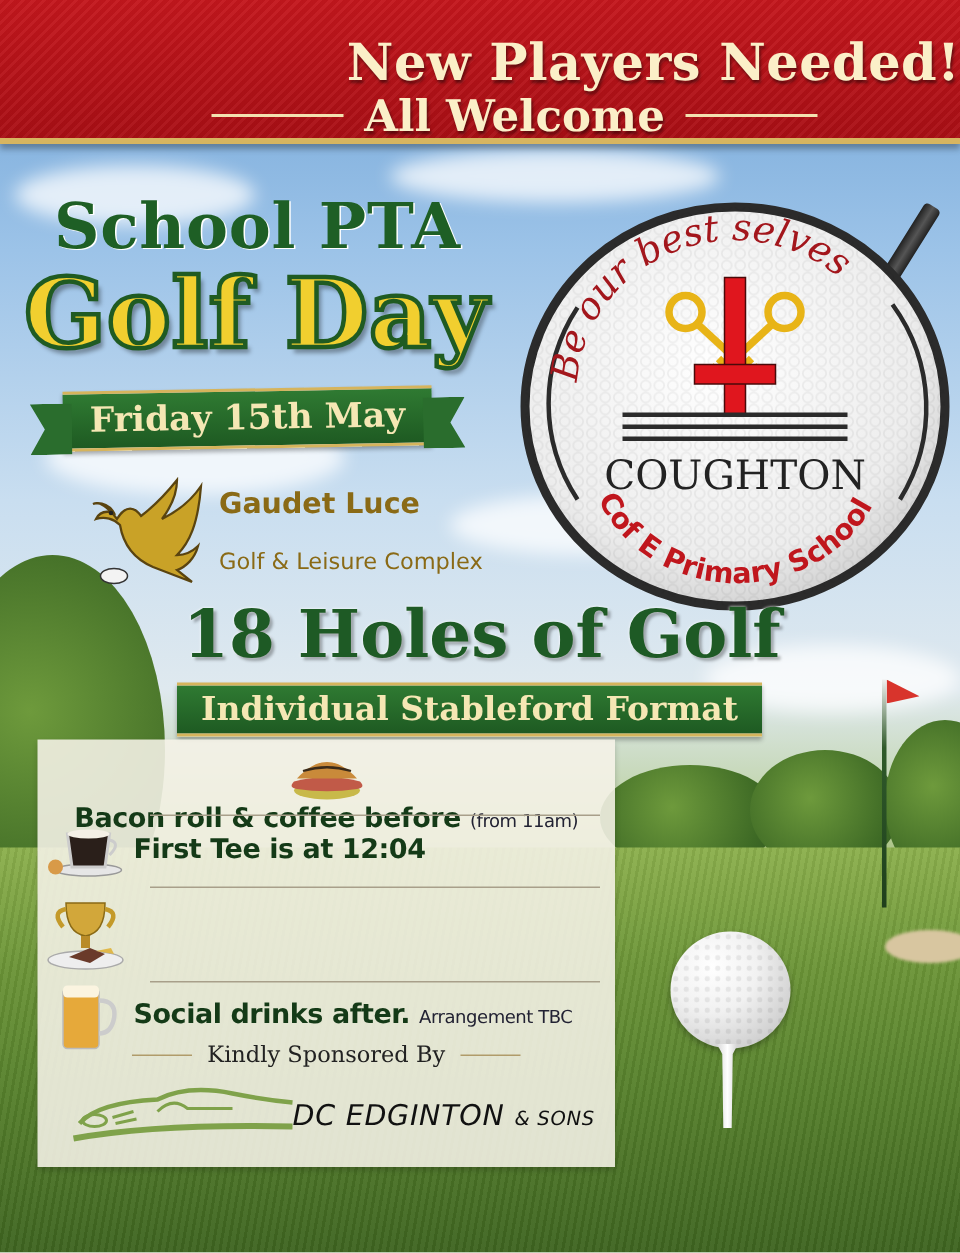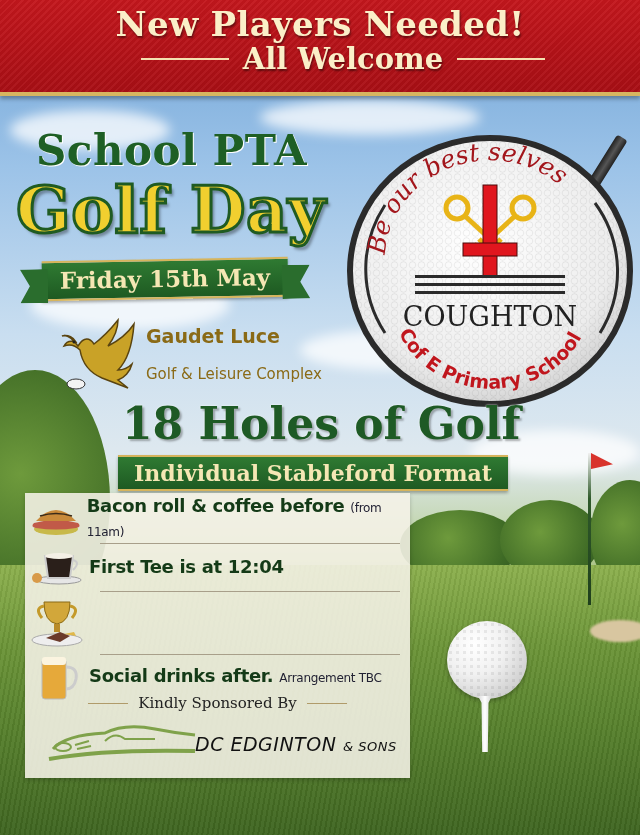--- a/index.html
+++ b/index.html
@@ -8,21 +8,21 @@
     background: linear-gradient(180deg, #6fa3d6 0%, #9cc3e8 20%, #c9def0 40%, #dfe9ef 55%, #b9cf9a 66%, #7da04a 74%, #5f8a33 85%, #4c7428 100%); }
   .cloud { position:absolute; border-radius:50%; background: rgba(255,255,255,0.75); filter: blur(6px); }
   .tree { position:absolute; border-radius:50%; background: radial-gradient(circle at 40% 40%, #6e9a3c, #3e6a25 70%, #2f5420); }
   .grass { position:absolute; left:0; right:0; bottom:0; height:270px;
     background: repeating-linear-gradient(100deg, rgba(0,0,0,0.05) 0 2px, rgba(255,255,255,0.04) 2px 5px), linear-gradient(180deg,#8cb04d 0%,#6b9437 30%,#56802c 60%,#3e6420 100%); }
 
   
   .banner { position:absolute; left:0; top:0; width:640px; height:92px;
     background: repeating-linear-gradient(135deg, rgba(255,255,255,0.04) 0 2px, rgba(0,0,0,0.04) 2px 5px), linear-gradient(180deg,#c4171d,#a90f15);
     border-bottom:4px solid #d7b560; box-shadow:0 3px 4px rgba(0,0,0,0.3); text-align:center; color:#fbefc8; }
-  .banner .l1 { font-size:34px; font-weight:bold; margin-top:4px; letter-spacing:0.3px; text-shadow:1px 2px 2px rgba(0,0,0,0.45); }
+  .banner .l1 { font-size:34px; font-weight:bold; margin-top:22px; letter-spacing:0.3px; text-shadow:1px 2px 2px rgba(0,0,0,0.45);text-align:right; }
   .banner .l2 { font-size:29px; font-weight:bold; margin-top:-2px; text-shadow:1px 2px 2px rgba(0,0,0,0.45); display:flex; align-items:center; justify-content:center; gap:14px;padding-left:46px; }
   .banner .dash { display:inline-block; width:88px; height:2px; background:#f3e1b0; }
 
   .school-pta { position:absolute; left:36px; top:126px; font-size:42px; font-weight:bold; color:#1e5f25; letter-spacing:0.5px; text-shadow:1px 1px 0 #fff; }
   .golf-day { position:absolute; left:16px; top:172px; font-size:64px; font-weight:bold; color:#f1cf2f;
     -webkit-text-stroke:3px #1f5b22; text-shadow:3px 4px 3px rgba(0,0,0,0.35); letter-spacing:0.5px; }
 
   .ribbon { position:absolute; height:36px; background:linear-gradient(180deg,#2f7a32,#1e5a22); border-top:2px solid #d6b45c; border-bottom:2px solid #d6b45c;
     color:#f5e7b4; font-weight:bold; text-align:center; box-shadow:0 2px 3px rgba(0,0,0,0.3); }
   .ribbon .tail { position:absolute; top:6px; width:28px; height:34px; background:#2a6d2d; z-index:-1; }
@@ -161,21 +161,21 @@
   </svg>
 
   <div class="holes">18 Holes of Golf</div>
   <div class="ribbon ribbon-format">
     <span class="tail left"></span>
     <span>Individual Stableford Format</span>
     <span class="tail right"></span>
   </div>
 
   <div class="panel">
-    <div class="item" style="top:6px;height:40px;">
+    <div class="item" style="top:6px;height:40px;flex-direction:column;">
       <div class="icon">
         <svg width="60" height="36" viewBox="0 0 60 36">
           <ellipse cx="30" cy="28" rx="22" ry="6" fill="#c8b94a"></ellipse>
           <path d="M8 22 Q30 16 52 22 Q56 26 50 27 Q30 30 10 27 Q4 26 8 22Z" fill="#c15a48"></path>
           <path d="M10 20 Q30 -2 50 20 Z" fill="#c98a3a"></path>
           <path d="M14 15 Q30 10 46 15" stroke="#3a2a18" stroke-width="1.5" fill="none"></path>
         </svg>
       </div>
       <div class="txt"><span>Bacon roll &amp; coffee before</span> <span class="small">(from 11am)</span></div>
     </div>

